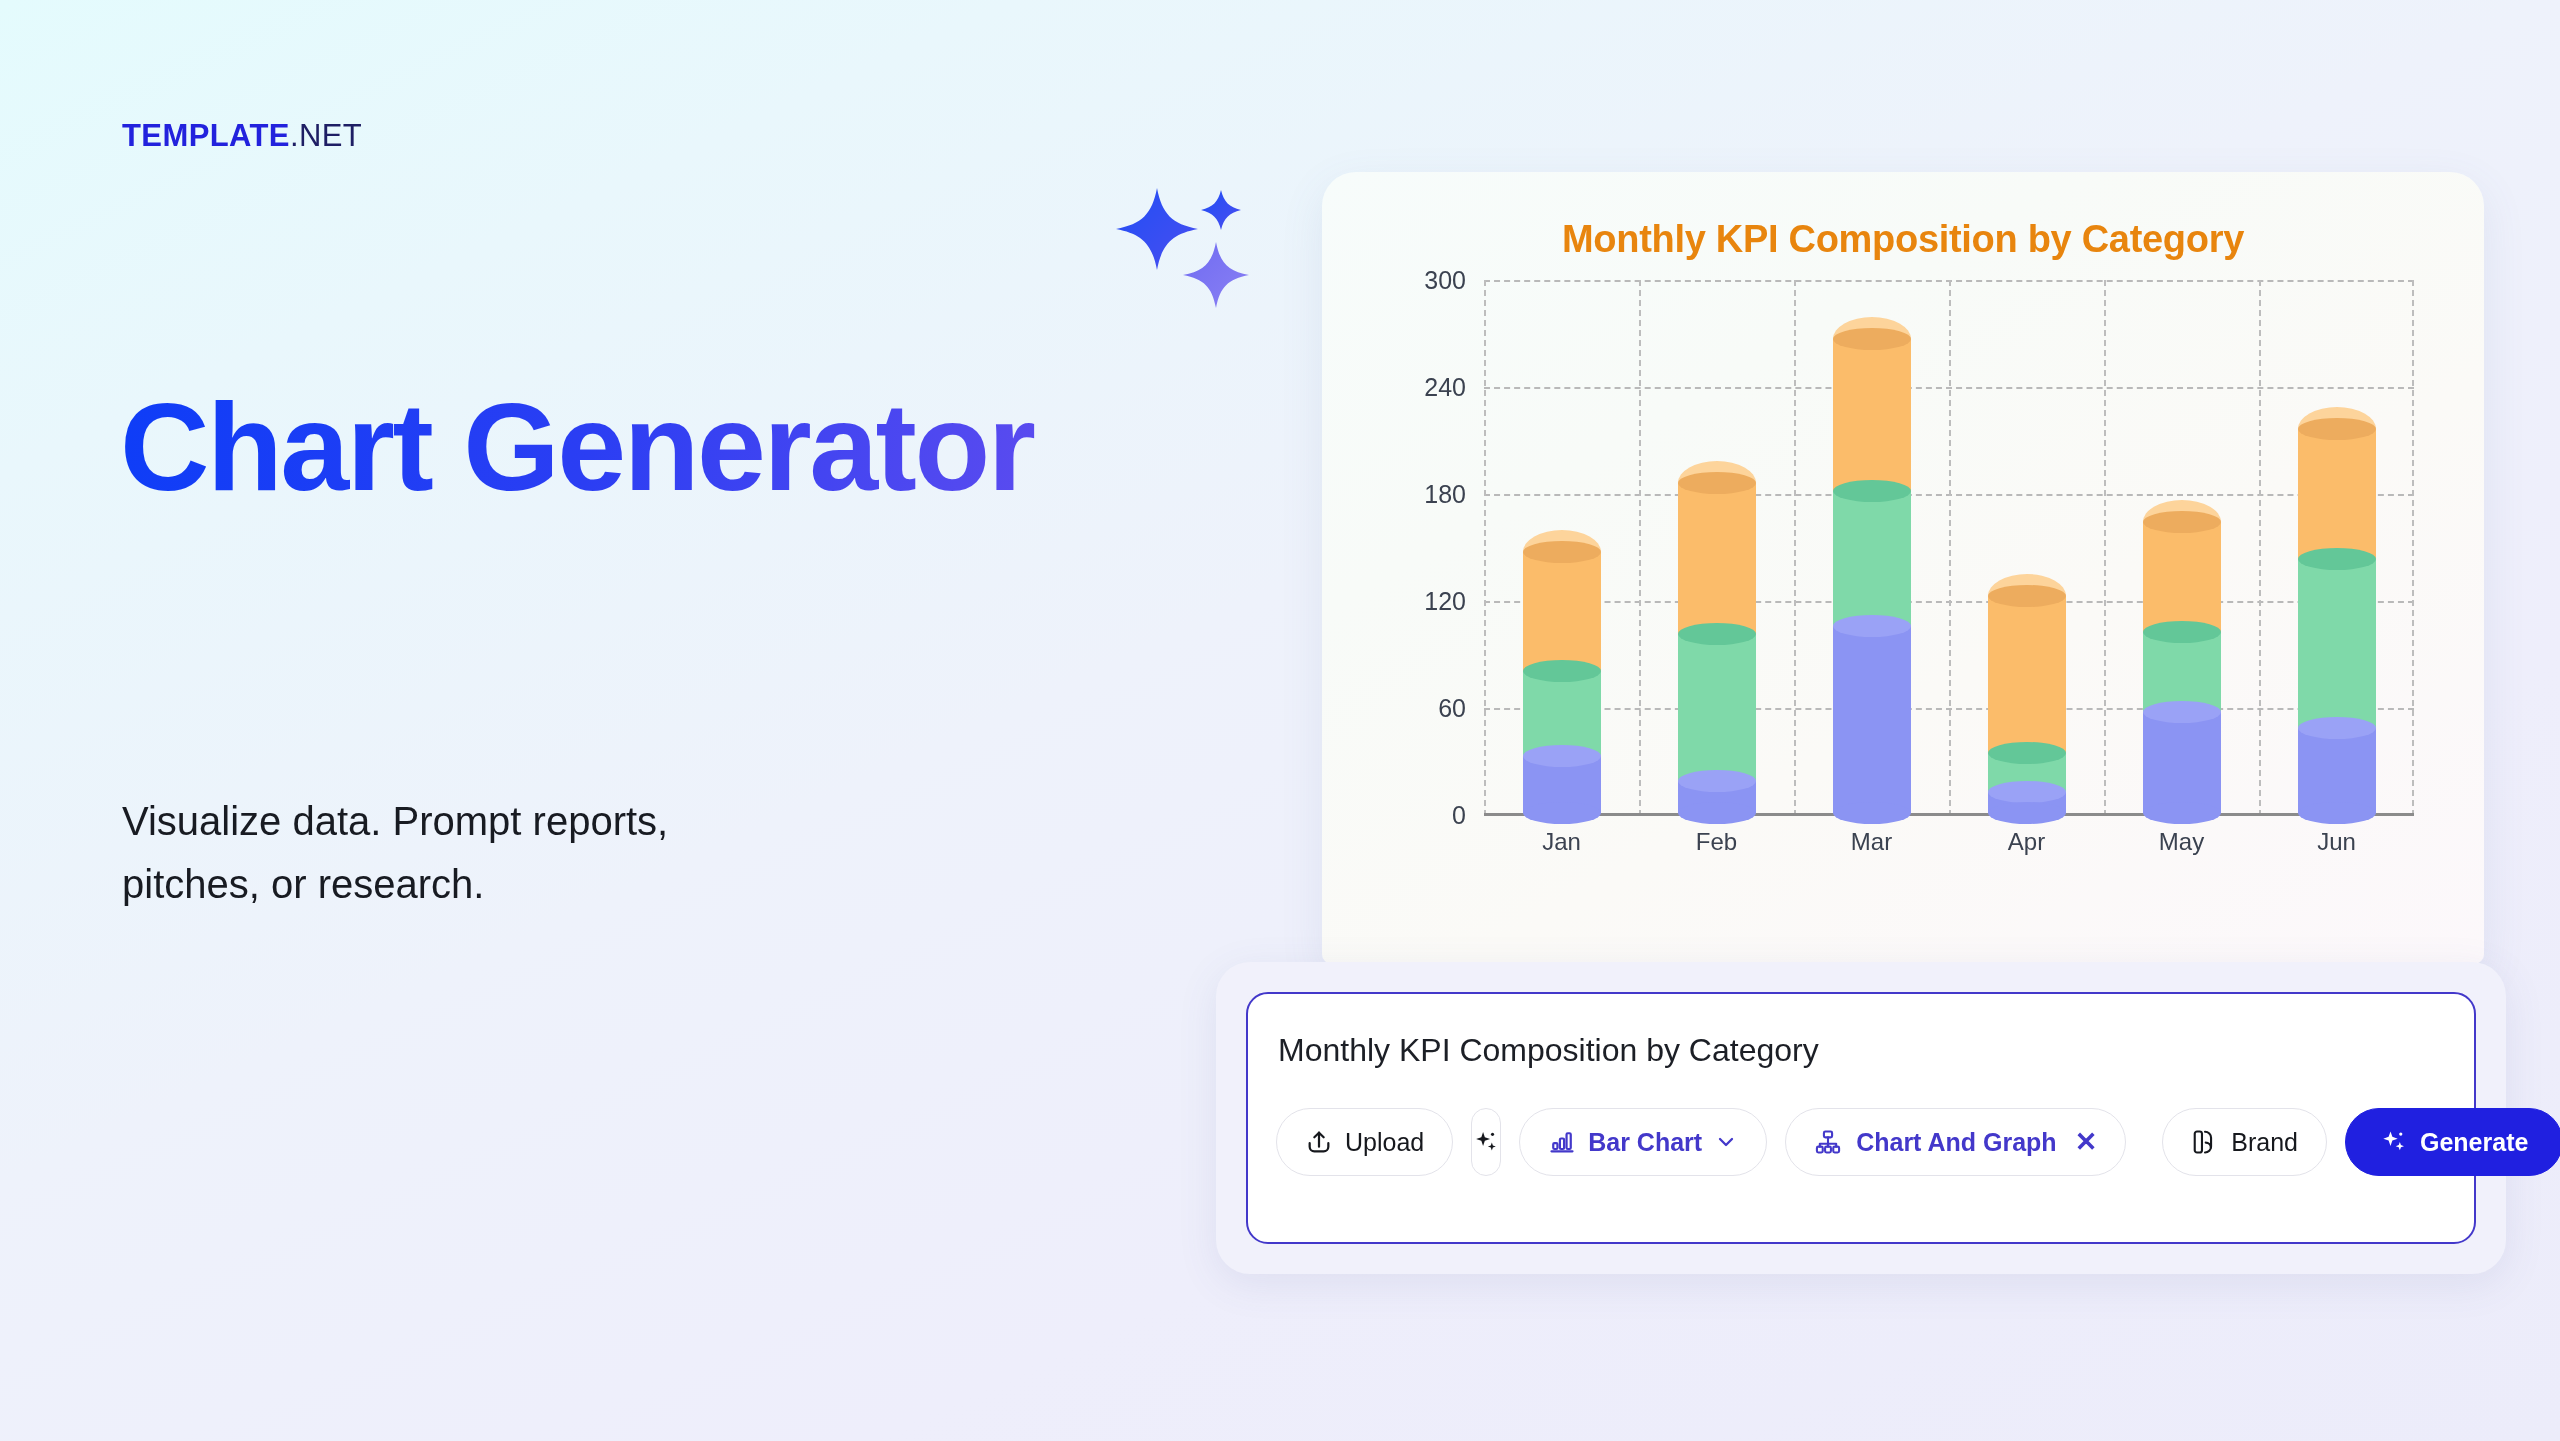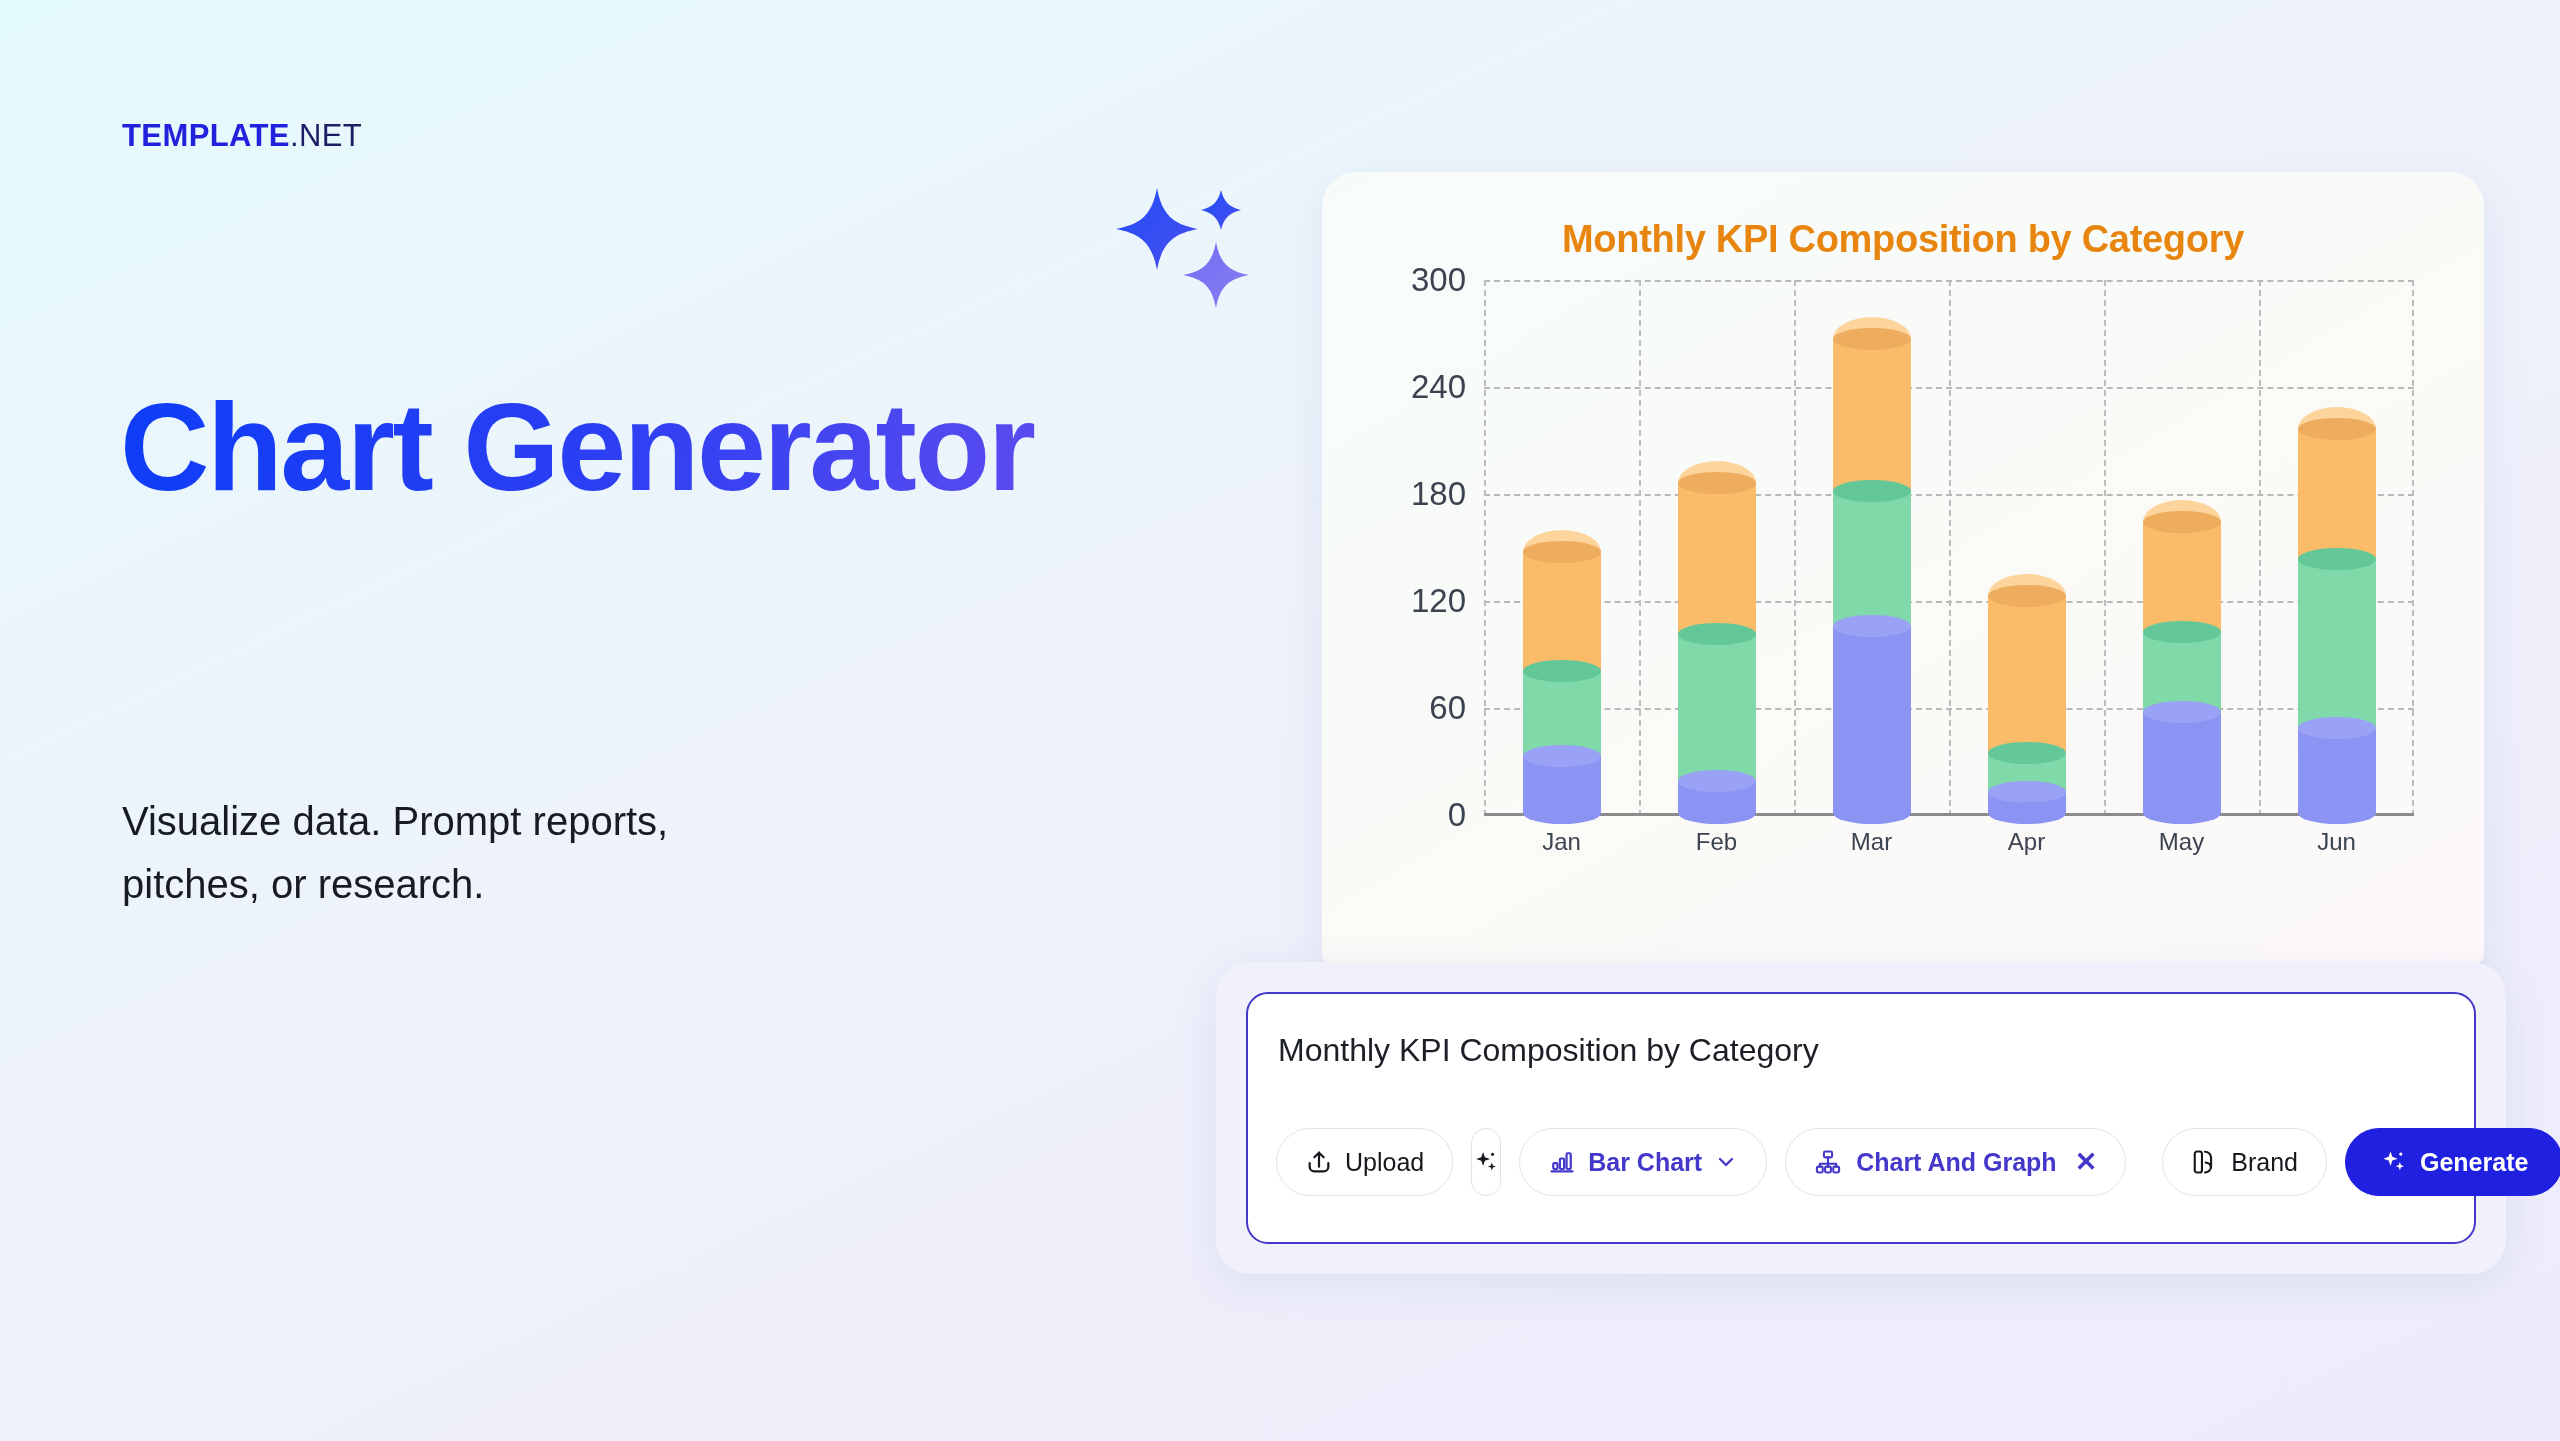--- a/index.html
+++ b/index.html
@@ -38,21 +38,21 @@
   .chart-card { position: absolute; left: 1322px; top: 172px; width: 1162px; height: 792px;
                 background: linear-gradient(150deg,#f7fcfb 0%, #f8fbf8 30%, #fbfaf7 60%, #fcf8fb 100%);
                 border-radius: 34px 34px 10px 10px;
                 box-shadow: 0 14px 44px rgba(90,110,160,0.10); overflow: hidden; }
   .chart-title { text-align: center; margin-top: 46px; color: #e8850e;
                  font-size: 38px; font-weight: 800; letter-spacing: -0.3px; }
 
   .plot-wrap { position: absolute; left: 0; top: 108px; width: 1162px; height: 660px; }
   .y-axis { position: absolute; left: 58px; top: 0; width: 86px; height: 536px; }
   .y-tick { position: absolute; right: 0; transform: translateY(-50%);
-            font-size: 33px; color: #3b4250; }
+            font-size: 25px; color: #3b4250; }
 
   .plot { position: absolute; left: 162px; top: 0; width: 930px; height: 536px; }
   .gridline-h { position: absolute; left: 0; width: 100%; height: 0;
                 border-top: 2px dashed #b9b9b9; }
   .gridline-v { position: absolute; top: 0; height: 100%; width: 0;
                 border-left: 2px dashed #bdbdbd; }
   .axis-base { position: absolute; left: 0; bottom: 0; width: 100%; height: 3px; background: #8b8b8b; }
 
   .bars { position: absolute; left: 0; bottom: 3px; width: 100%; height: 533px;
           display: flex; align-items: flex-end; }
@@ -77,21 +77,21 @@
   .x-lab { flex: 1; text-align: center; font-size: 24px; color: #3b4250; }
 
   
   .prompt-outer { position: absolute; left: 1216px; top: 962px; width: 1290px; height: 312px;
                   background: #f1f1fb; border-radius: 34px;
                   box-shadow: 0 10px 40px rgba(80,90,150,0.10); }
   .prompt-inner { position: absolute; left: 30px; top: 30px; width: 1230px; height: 252px;
                   background: #ffffff; border: 2.5px solid #4338ca; border-radius: 22px; }
   .prompt-text { position: absolute; left: 30px; top: 38px; font-size: 32px; color: #1c1f26; }
 
-  .toolbar { position: absolute; left: 28px; top: 130px; width: 1176px; height: 76px;
+  .toolbar { position: absolute; left: 28px; top: 110px; width: 1176px; height: 76px;
              display: flex; align-items: center; gap: 18px; }
   .btn { display: inline-flex; align-items: center; gap: 12px; height: 68px; padding: 0 28px;
          border: 1.6px solid #e3e3ea; background: #fff; border-radius: 999px;
          font-size: 25px; color: #16181d; white-space: nowrap; cursor: pointer; }
   .btn.icon-only { padding: 0; width: 68px; justify-content: center; }
   .btn.chip { color: #4338ca; font-weight: 600; gap: 14px; }
   .btn.chip .x { font-size: 27px; font-weight: 700; margin-left: 4px; }
   .btn.select { color: #4338ca; font-weight: 600; }
   .btn.primary { background: #2020e0; border-color: #2020e0; color: #fff; font-weight: 600;
                  padding: 0 34px; }

